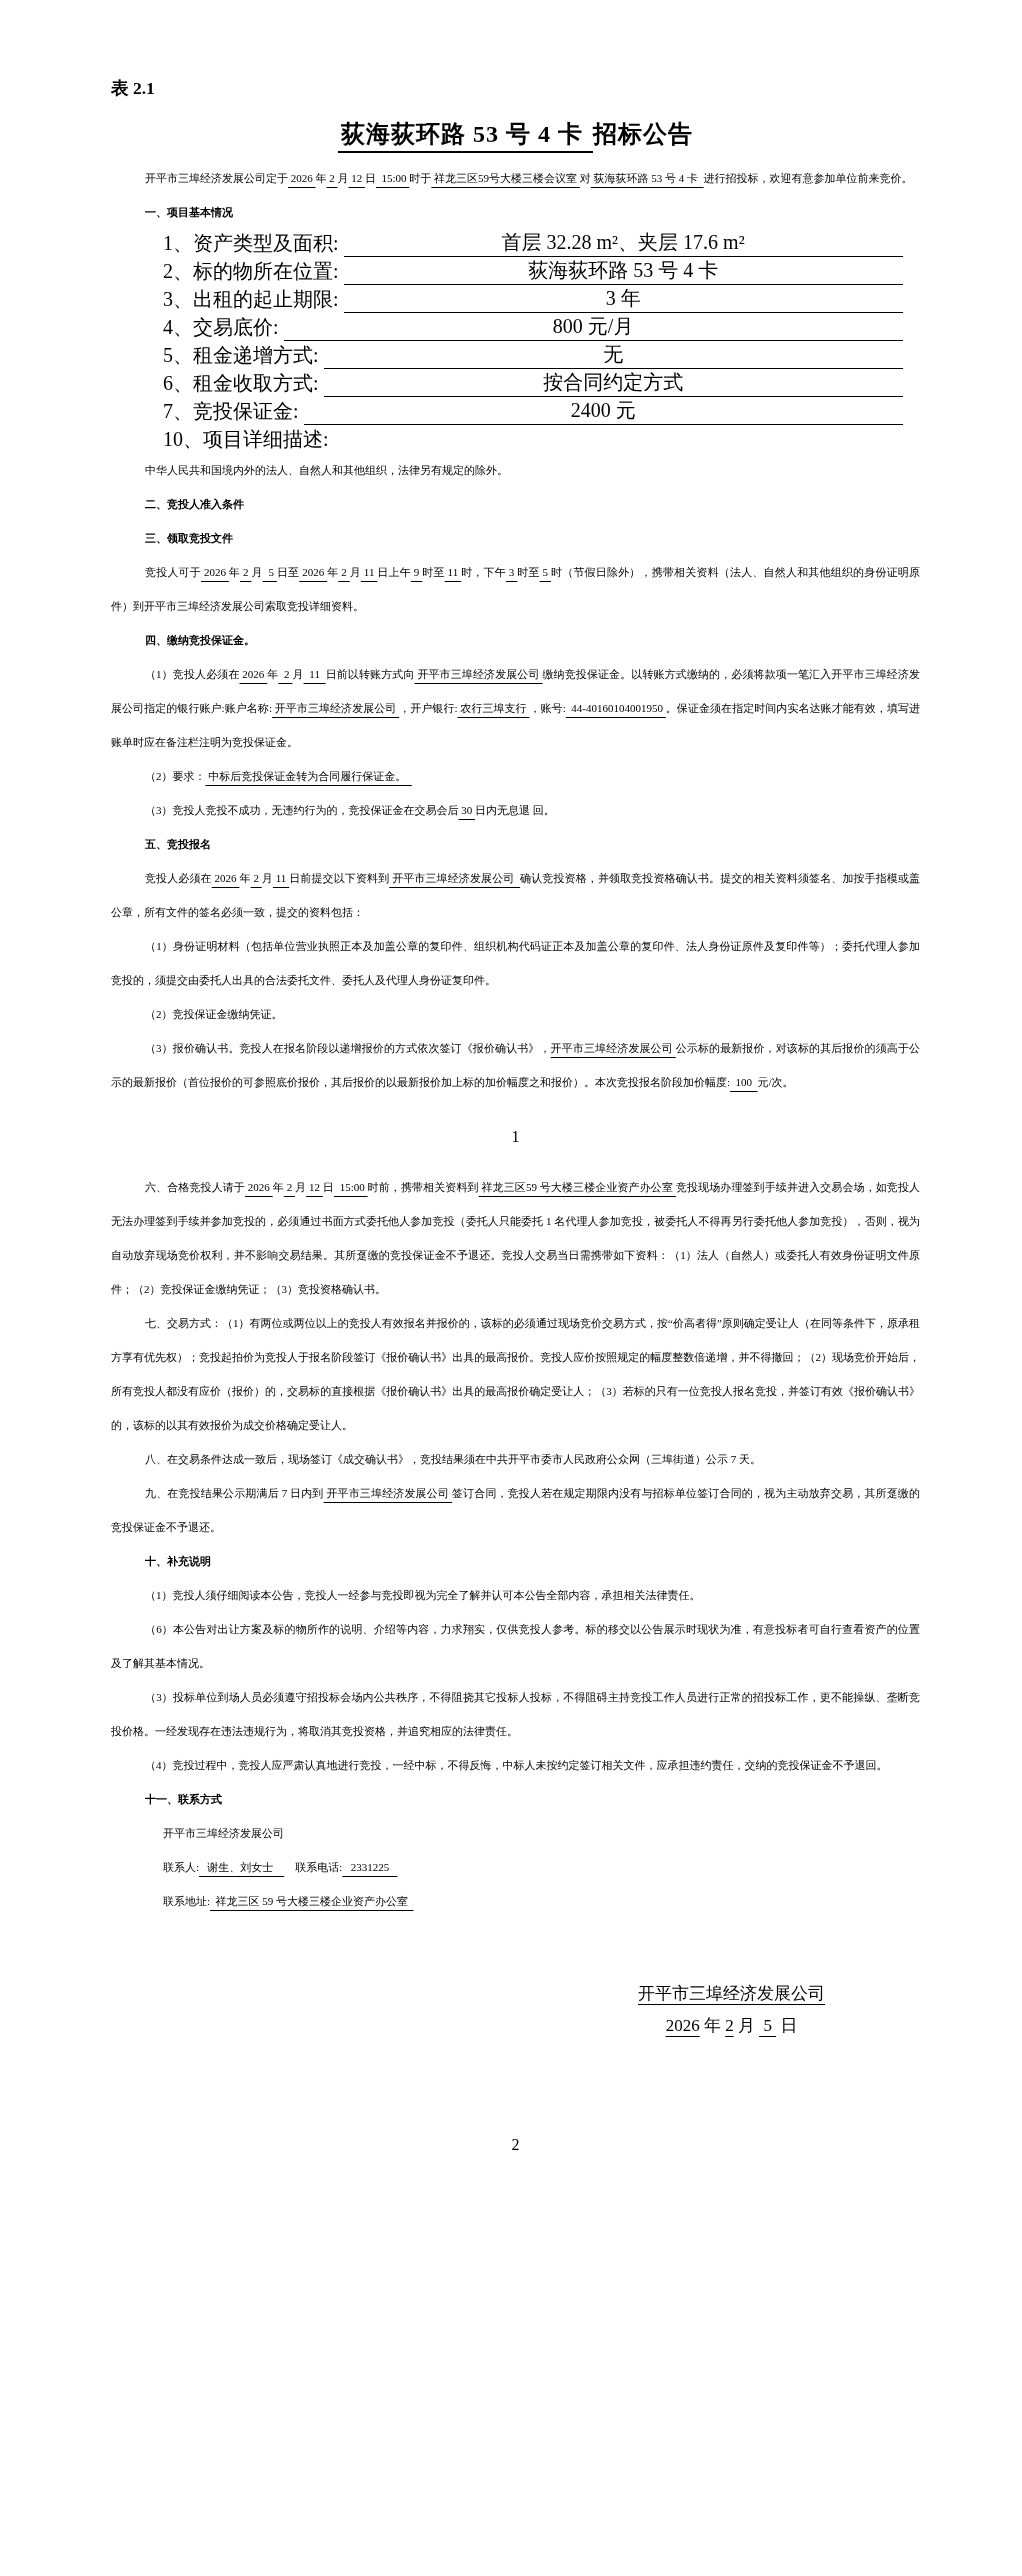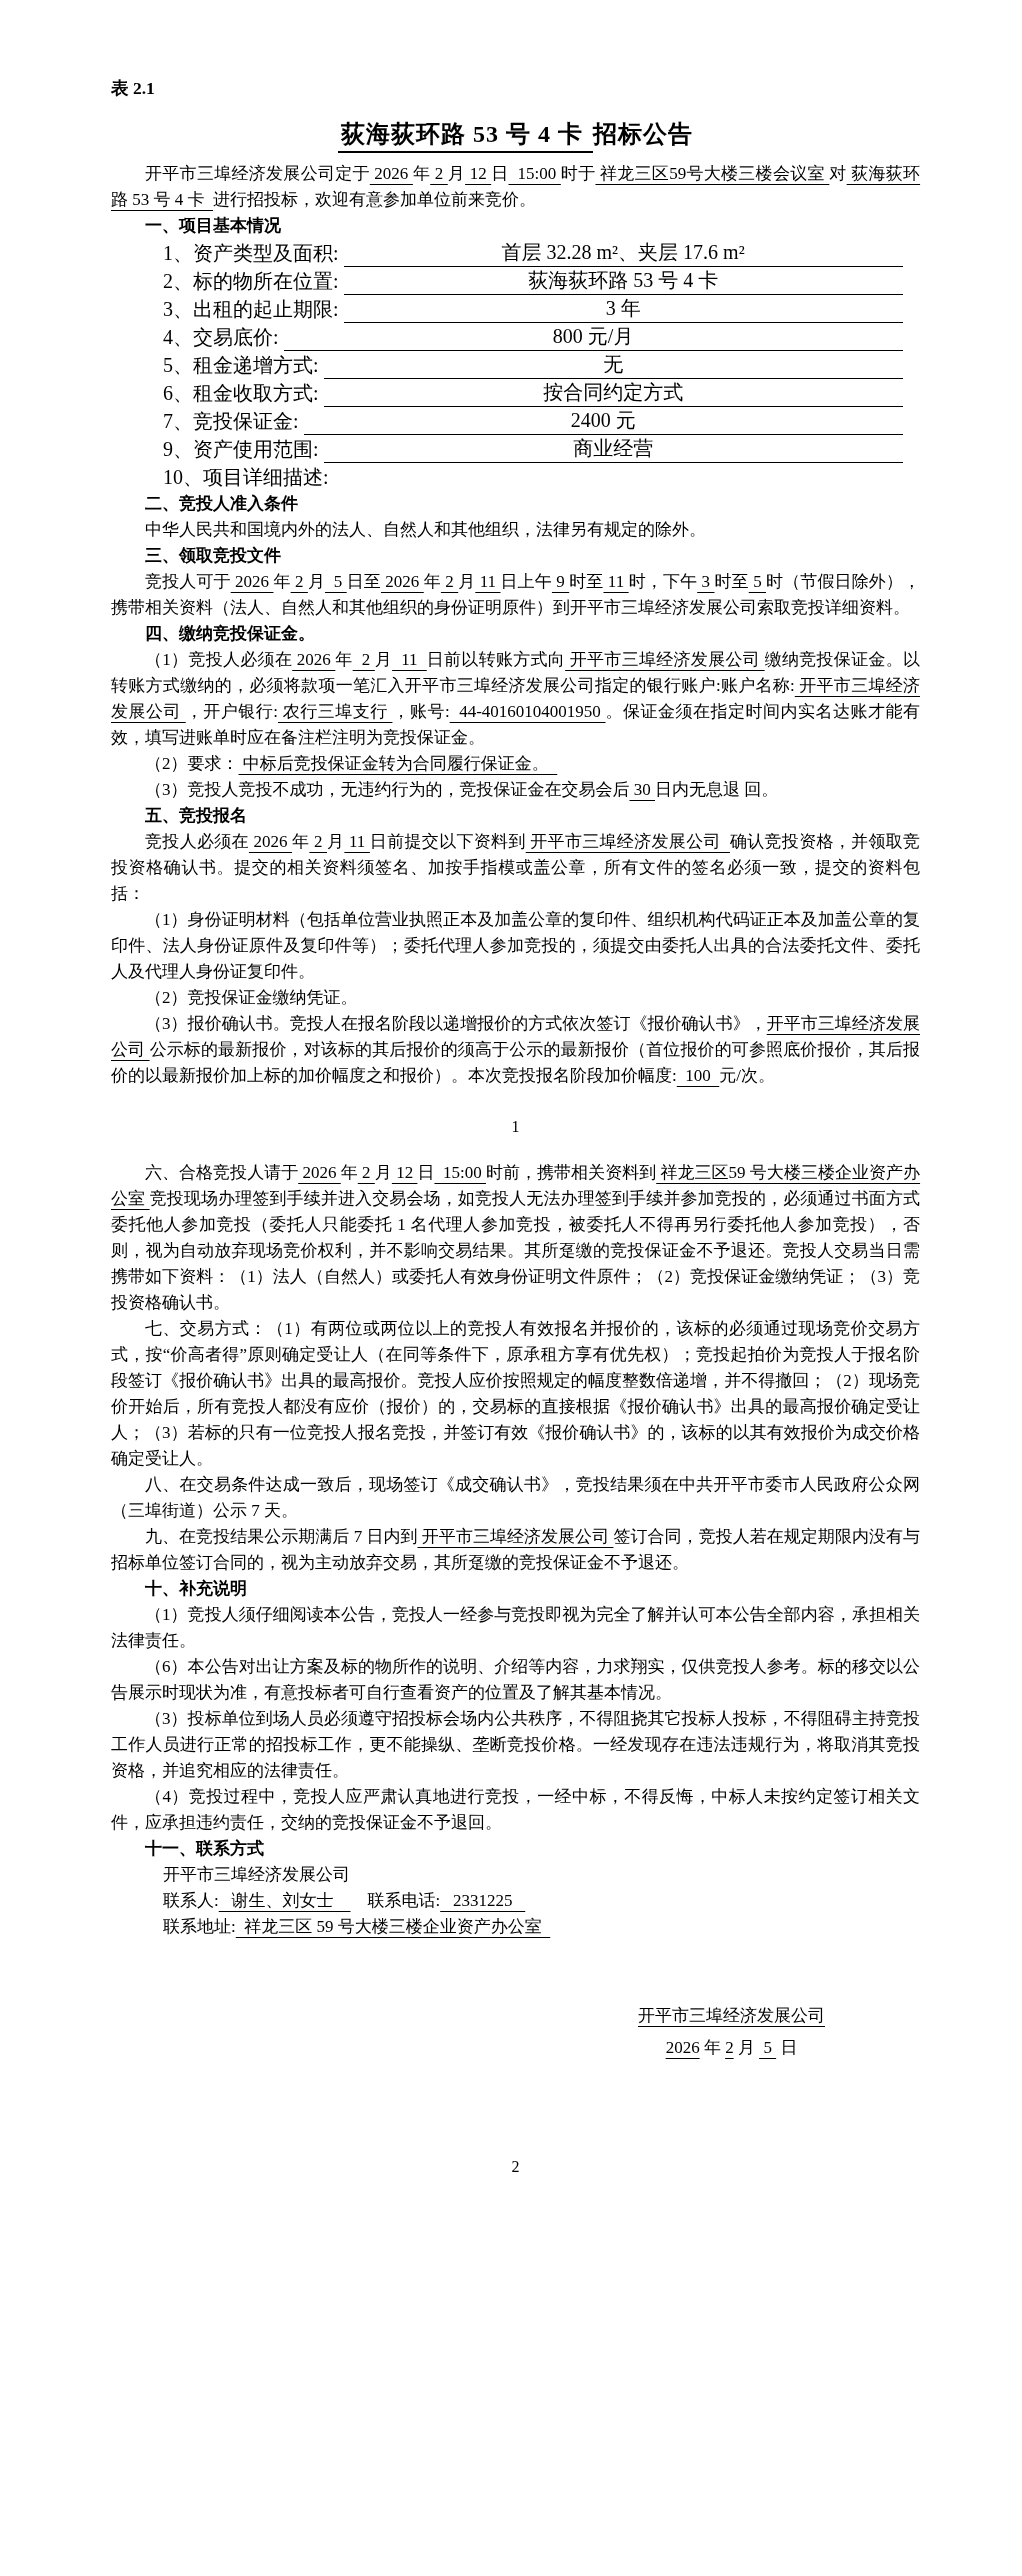--- a/index.html
+++ b/index.html
@@ -1,21 +1,21 @@
 <!DOCTYPE html>
 <html style="font-size:8.2px"><head>
 <meta charset="utf-8">
 <style>
   html,body{margin:0;padding:0;background:#ffffff;}
   body{width:1022px;height:2628px;color:#000;font-family:"Liberation Serif","DejaVu Serif",serif;}
   .page{box-sizing:border-box;width:1022px;height:2628px;padding:77px 102px 0 111px;overflow:hidden;position:relative;}
   .tbl{font-size:17.5px;line-height:23px;font-weight:bold;}
   .title{text-align:center;font-size:24px;font-weight:bold;margin-top:17.5px;letter-spacing:1px;}
   .title .t-u{border-bottom:2.6px solid #000;padding:0 3.1px 4.1px 3.1px;}
-  .p{font-size:17px;line-height:26px;margin:0;text-align:justify;}
+  .p{font-size:11px;line-height:34px;margin:0;text-align:justify;}
   .ind{text-indent:34px;}
   .hd{font-weight:bold;}
   .intro-gap{height:11.3px;}
   .u{text-decoration:underline;text-decoration-thickness:1.3px;text-underline-offset:4.6px;}
   .b{font-weight:normal;}
   .items{padding-left:52px;padding-right:17.5px;}
   .item{display:flex;align-items:center;height:28px;font-size:20px;}
   .item .lbl{white-space:nowrap;line-height:28px;}
   .item .val{flex:1;text-align:center;line-height:28px;border-bottom:1.5px solid #000;margin-left:5.2px;}
   .pgnum{text-align:center;font-size:16px;line-height:28px;margin:24px 0 19.6px 0;}
@@ -62,30 +62,26 @@
       </div>
     <div class="item">
         <span class="lbl">6、租金收取方式:</span>
         <span class="val">按合同约定方式</span>
       </div>
     <div class="item">
         <span class="lbl">7、竞投保证金:</span>
         <span class="val">2400 元</span>
       </div>
     <div class="item">
-        <span class="lbl">9、资产使用范围:</span>
-        <span class="val">商业经营</span>
-      </div>
-    <div class="item">
         <span class="lbl">10、项目详细描述:</span>
       </div>
   </div>
 
+  <p class="p ind"><span>中华人民共和国境内外的法人、自然人和其他组织，法律另有规定的除外。</span></p>
   <p class="p hd ind">二、竞投人准入条件</p>
-  <p class="p ind"><span>中华人民共和国境内外的法人、自然人和其他组织，法律另有规定的除外。</span></p>
 
   <p class="p hd ind">三、领取竞投文件</p>
   <p class="p ind"><span>竞投人可于</span><span class="u">&nbsp;2026&nbsp;</span><span>年</span><span class="u">&nbsp;2&nbsp;</span><span>月</span><span class="u">&nbsp;&nbsp;5&nbsp;</span><span>日至</span><span class="u">&nbsp;2026&nbsp;</span><span>年</span><span class="u">&nbsp;2&nbsp;</span><span>月</span><span class="u">&nbsp;11&nbsp;</span><span>日上午</span><span class="u">&nbsp;9&nbsp;</span><span>时至</span><span class="u">&nbsp;11&nbsp;</span><span>时，下午</span><span class="u">&nbsp;3&nbsp;</span><span>时至</span><span class="u">&nbsp;5&nbsp;</span><span>时（节假日除外），携带相关资料（法人、自然人和其他组织的身份证明原件）到开平市三埠经济发展公司索取竞投详细资料。</span></p>
 
   <p class="p hd ind">四、缴纳竞投保证金。</p>
   <p class="p ind"><span>（1）竞投人必须在</span><span class="u">&nbsp;2026&nbsp;</span><span>年</span><span class="u">&nbsp;&nbsp;2&nbsp;</span><span>月</span><span class="u">&nbsp;&nbsp;11&nbsp;&nbsp;</span><span>日前以转账方式向</span><span class="u">&nbsp;开平市三埠经济发展公司&nbsp;</span><span>缴纳竞投保证金。以转账方式缴纳的，必须将款项一笔汇入开平市三埠经济发展公司指定的银行账户:账户名称:</span><span class="u">&nbsp;开平市三埠经济发展公司&nbsp;</span><span>，开户银行:</span><span class="u">&nbsp;农行三埠支行&nbsp;</span><span>，账号:</span><span class="u">&nbsp;&nbsp;44-40160104001950&nbsp;</span><span>。保证金须在指定时间内实名达账才能有效，填写进账单时应在备注栏注明为竞投保证金。</span></p>
   <p class="p ind"><span>（2）</span><span class="b">要求：</span><span class="u">&nbsp;中标后竞投保证金转为合同履行保证金。&nbsp;&nbsp;</span></p>
   <p class="p ind"><span>（3）竞投人竞投不成功，无违约行为的，竞投保证金在交易会后</span><span class="u">&nbsp;30&nbsp;</span><span>日内无息退 回。</span></p>
 
   <p class="p hd ind">五、竞投报名</p>

